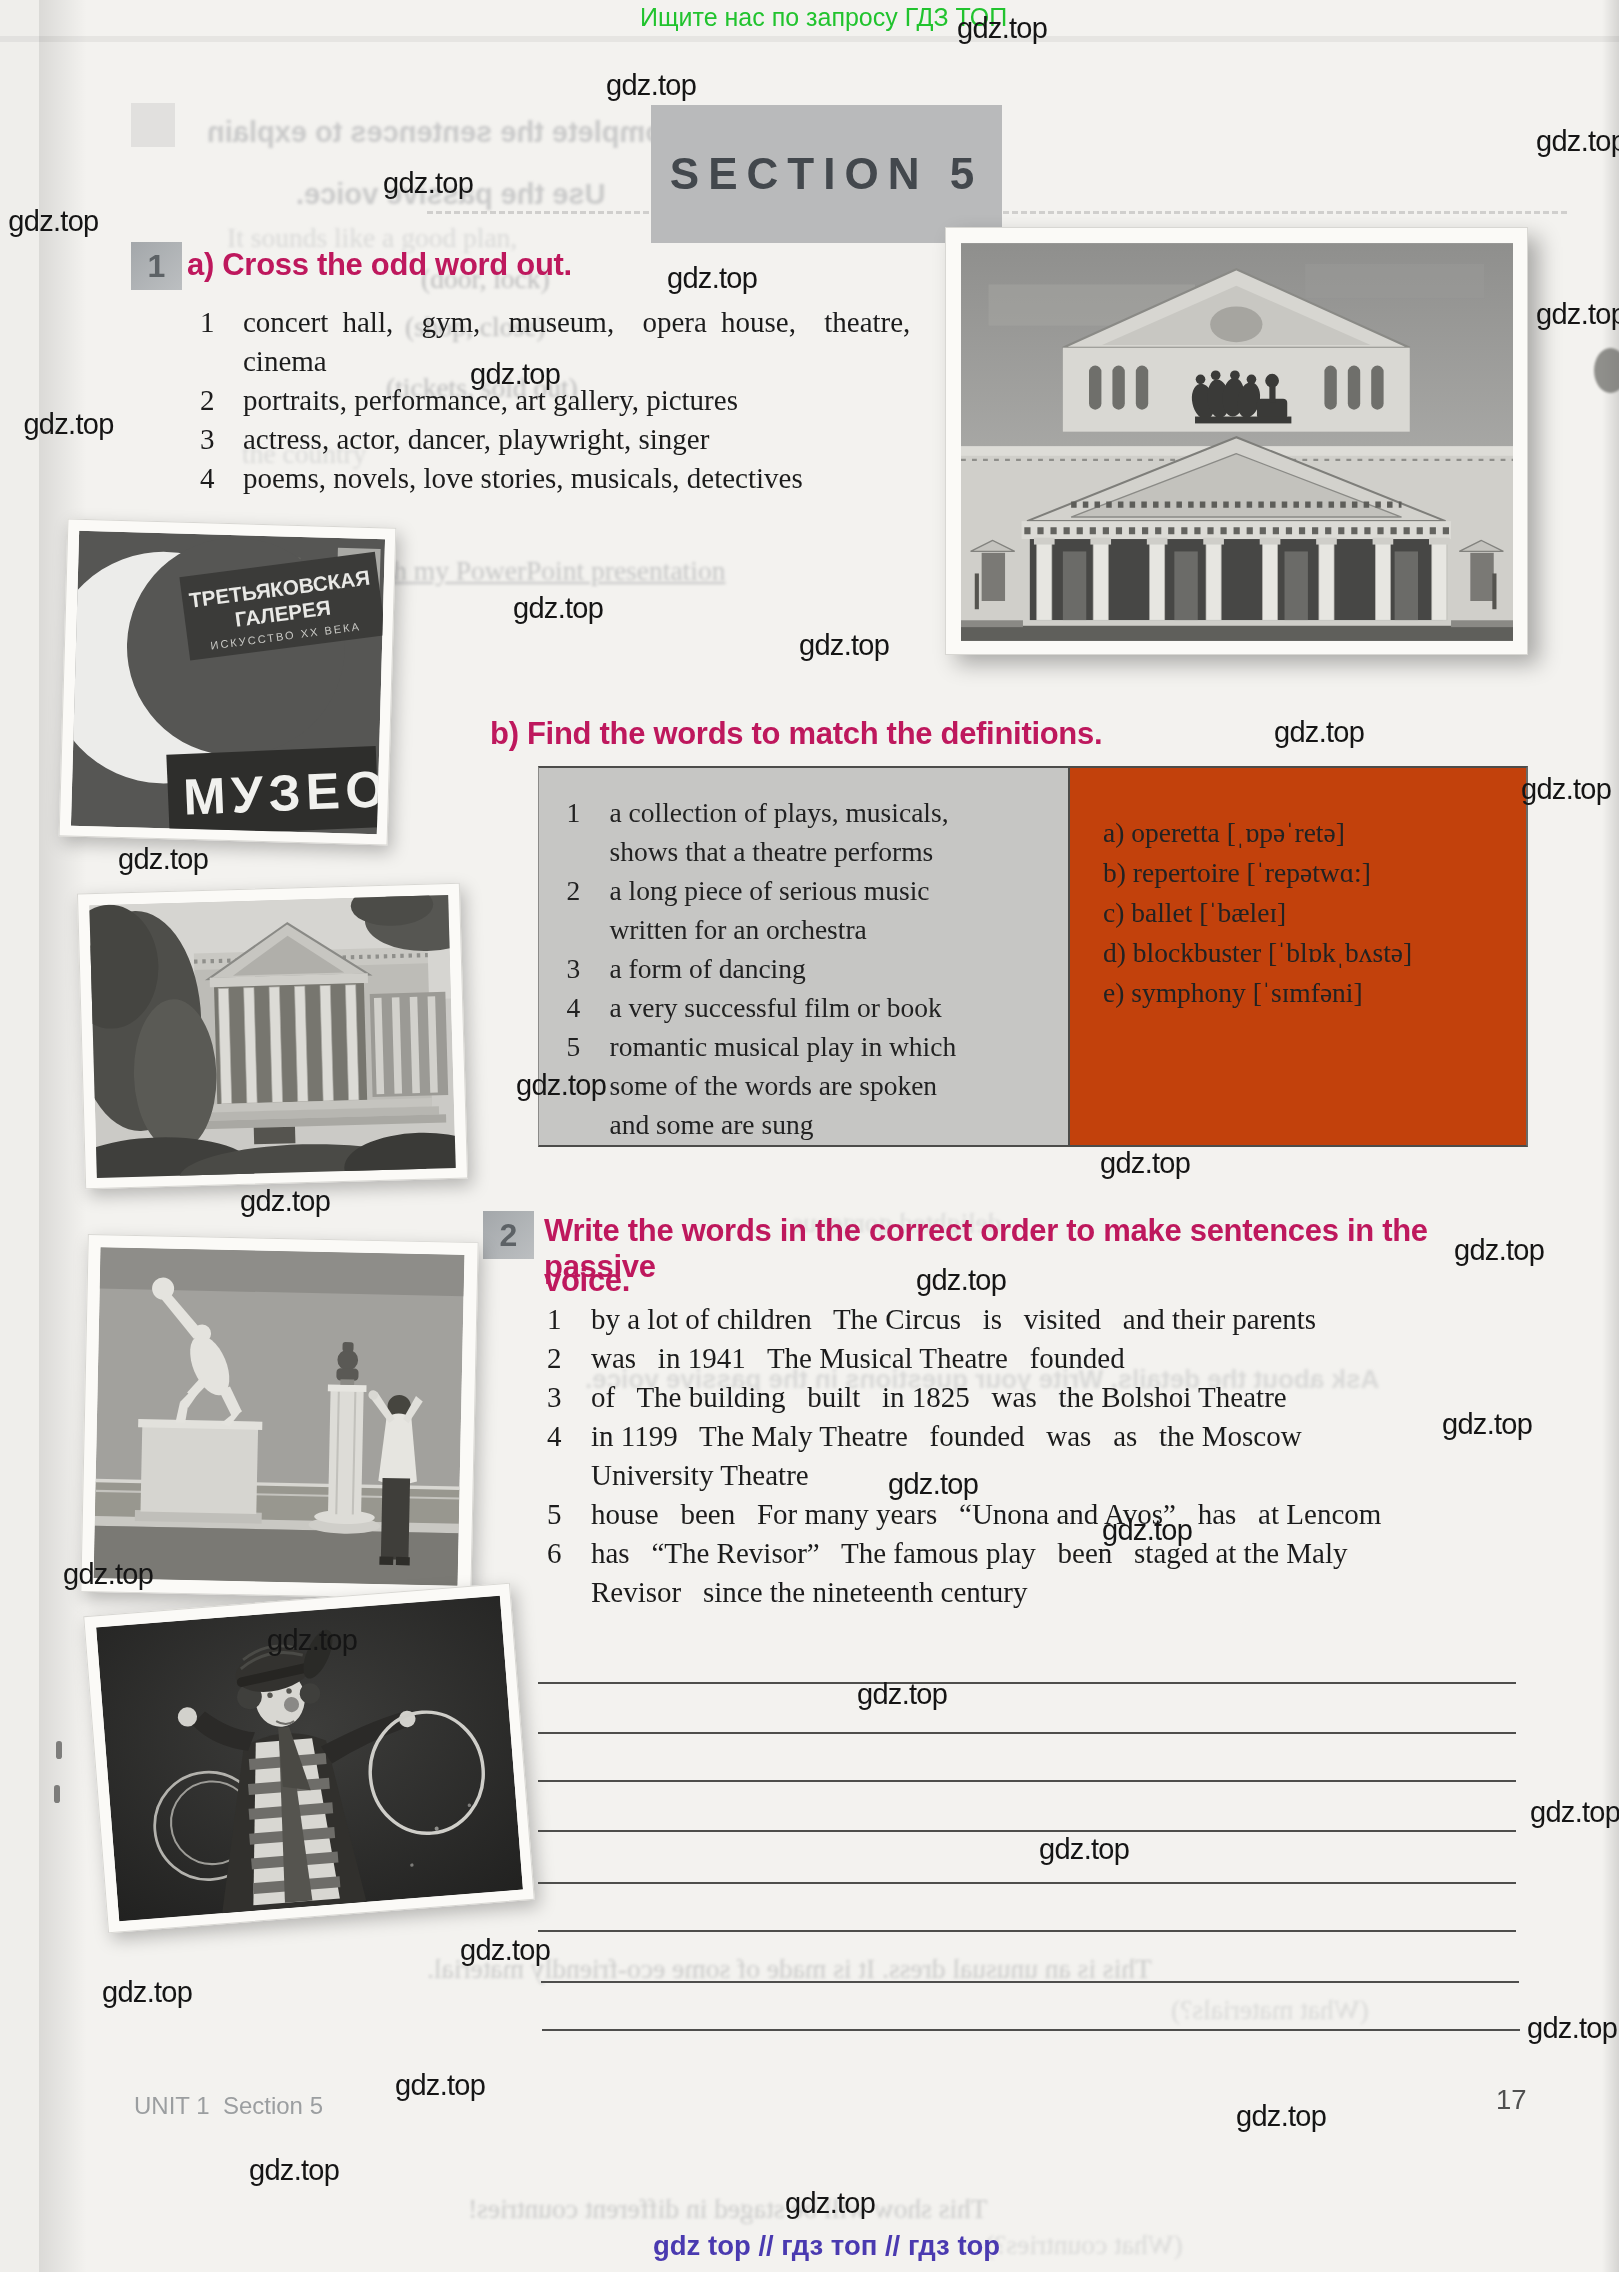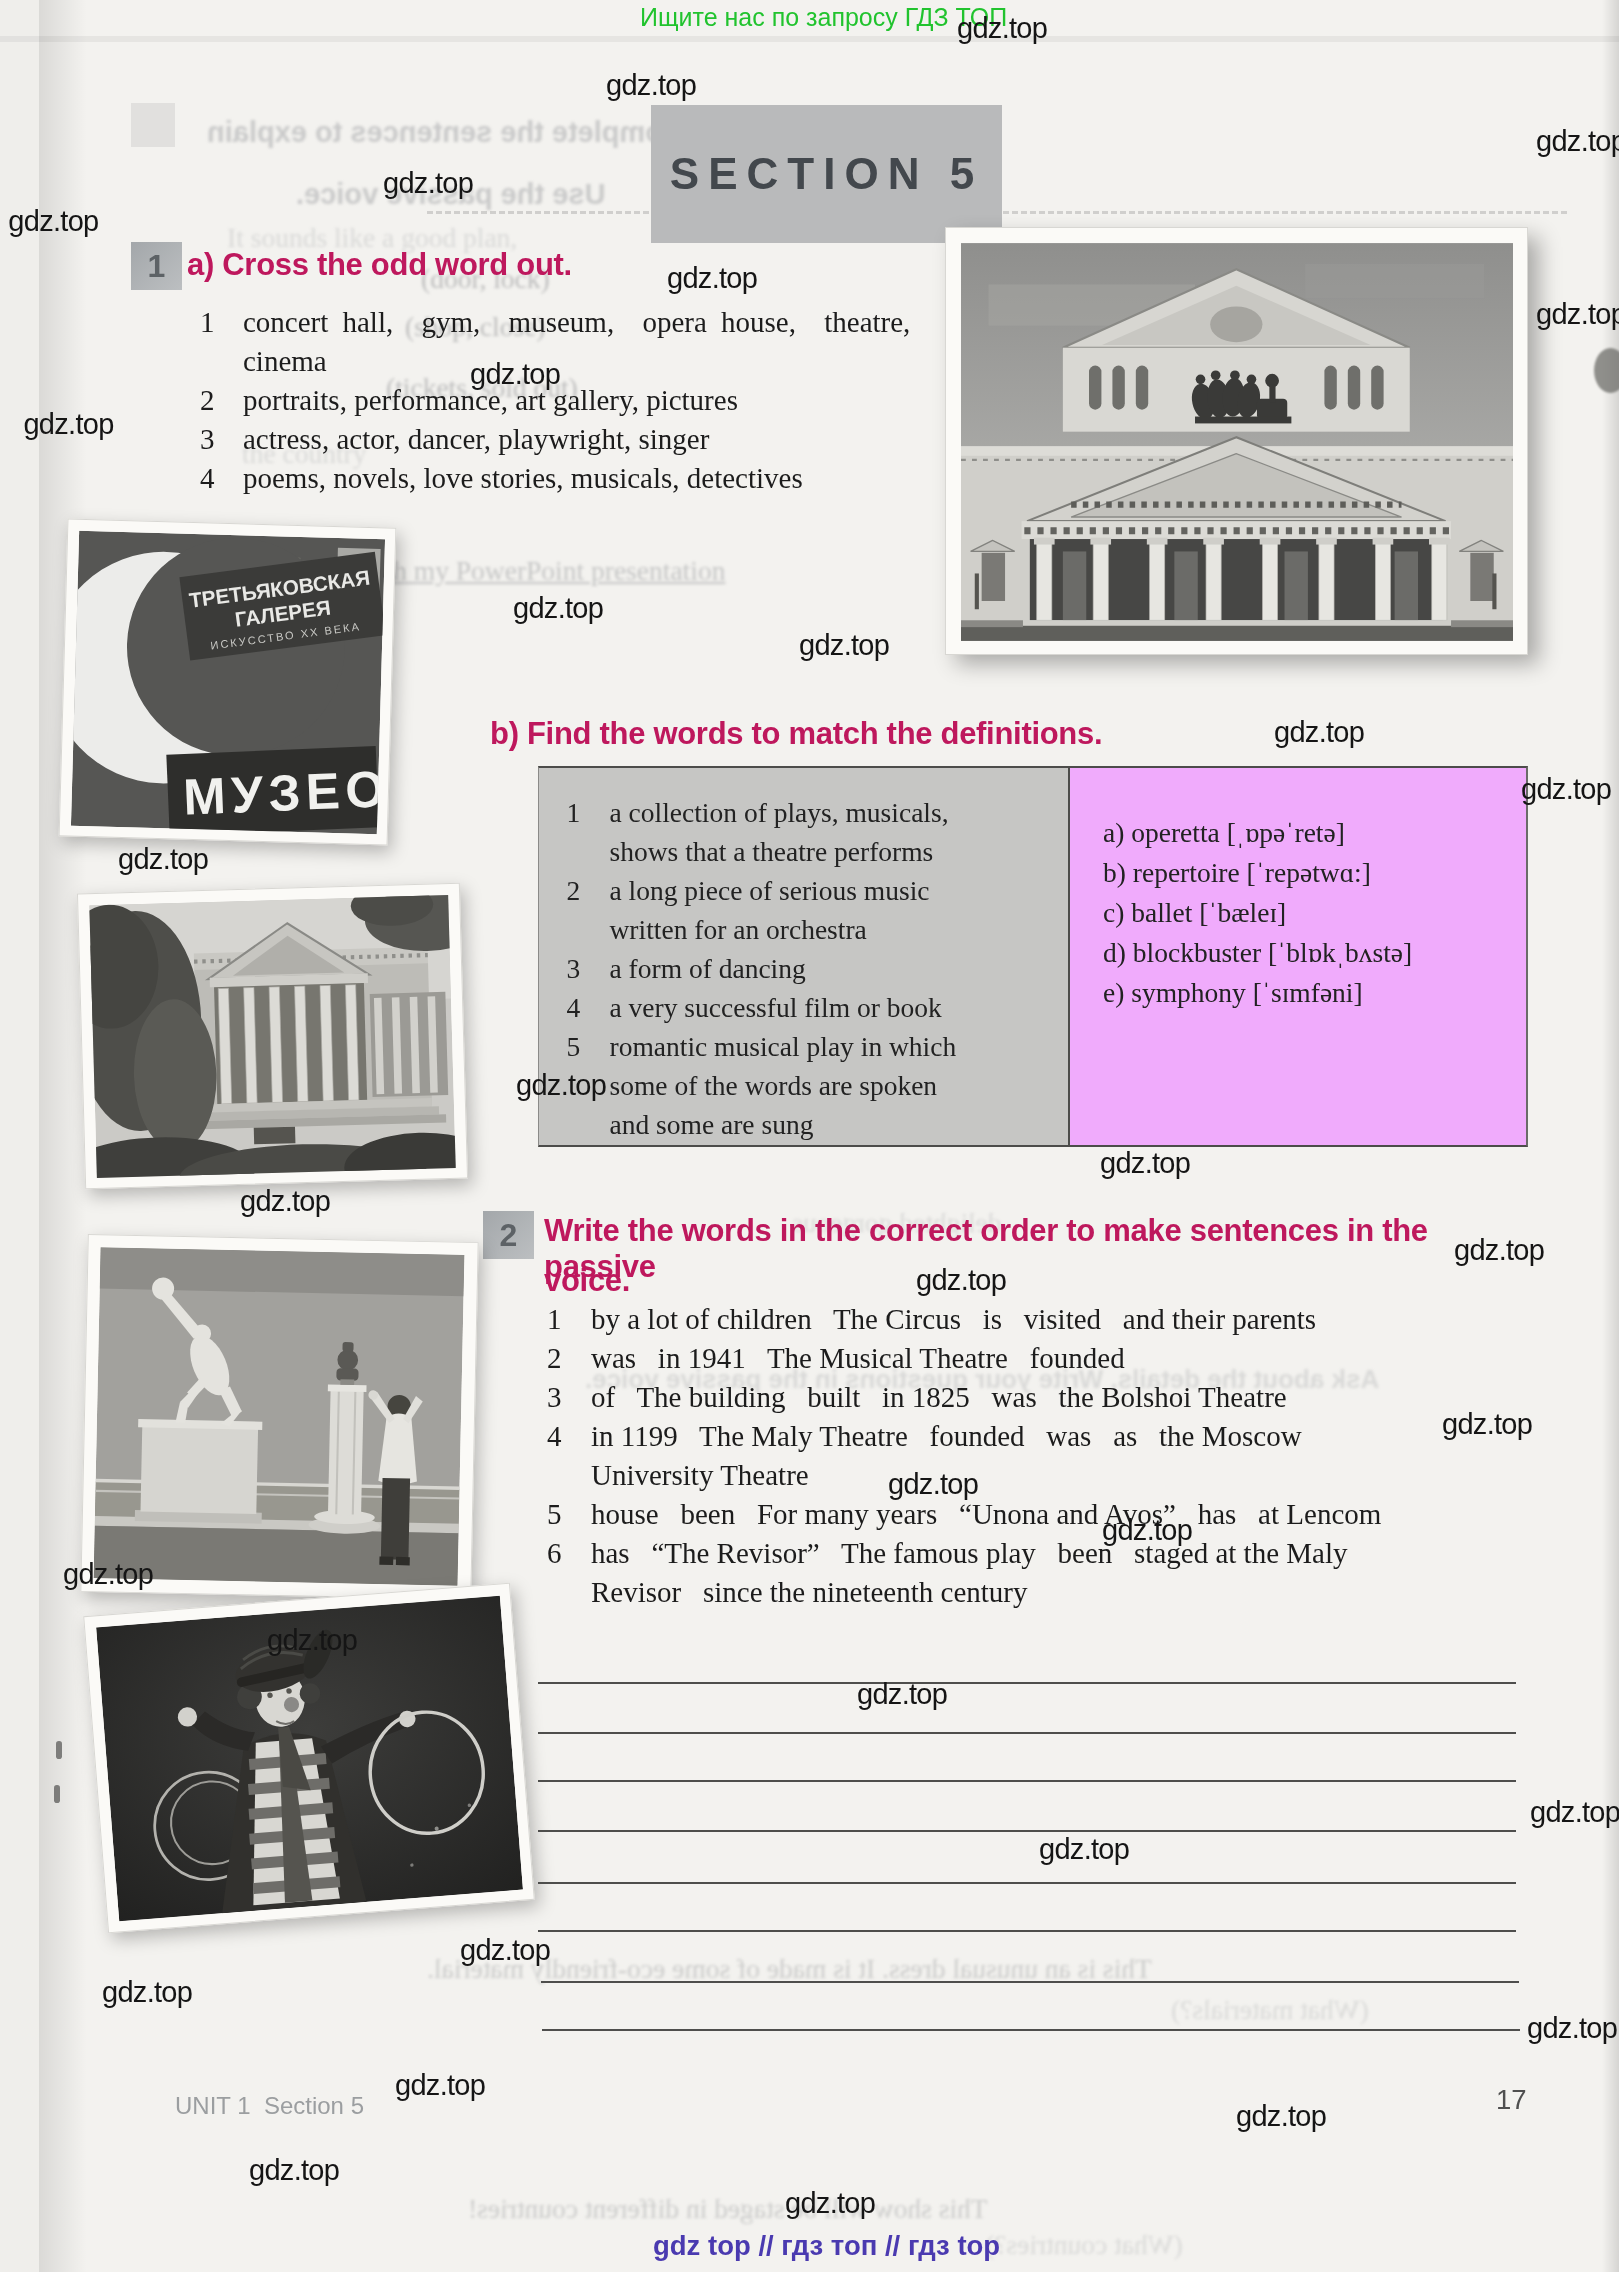--- a/index.html
+++ b/index.html
@@ -48,21 +48,21 @@
   .xrow .t{white-space:pre-wrap;}
   .xrow.just .t{word-spacing:6.9px;}
 
   
   .deftable{left:538px;top:766px;width:990px;height:381px;
     border-top:2.8px solid #4c4c4a;border-bottom:2.8px solid #4c4c4a;
     border-right:2.1px solid #6a6a68;border-left:1.4px solid #8a8a88;
     display:flex;box-sizing:border-box;}
   .defleft{width:531px;flex:0 0 531px;background:#c6c6c4;box-sizing:border-box;
     padding:25px 0 0 27.5px;border-right:2.1px solid #4c4c4a;}
-  .defright{flex:1;background:#f0abfc;box-sizing:border-box;padding:45px 0 0 33px;}
+  .defright{flex:1;background:#c2410c;box-sizing:border-box;padding:45px 0 0 33px;}
   .defrow{display:flex;line-height:39px;font-size:27.5px;color:#222;}
   .defrow .n{width:43px;flex:0 0 43px;}
   .wordrow{line-height:40px;font-size:27.5px;color:#222;
     font-family:"Liberation Serif","DejaVu Serif",serif;}
 
   
   .photo{background:#fbfaf7;box-shadow:4.1px 6.9px 16.5px rgba(0,0,0,0.25);
     border:0.7px solid #d8d7d3;box-sizing:border-box;}
   .photo svg{display:block;}
   .photo-bolshoi{left:945px;top:227px;width:583px;height:428px;padding:15px;
@@ -80,21 +80,21 @@
   .ghost.sans{font-family:"Liberation Sans",sans-serif;font-weight:700;color:rgba(105,110,116,0.30);}
   .ghost.mir{transform:scaleX(-1);}
   .ghost.faint{color:rgba(90,92,98,0.16);}
   .ghost-dash{left:427px;top:211px;width:1140px;height:0;
     border-top:3.4px dashed rgba(0,0,0,0.14);}
   .ghost-badge{left:131px;top:103px;width:44px;height:44px;background:rgba(0,0,0,0.07);}
   .ghost-underline{text-decoration:underline;}
 
   
   .footer-left{left:134px;top:2092px;font-family:"Liberation Sans",sans-serif;
-    font-size:24px;color:#9b9ea0;filter:blur(0.3px);white-space:pre-wrap;margin-left:41px;}
+    font-size:24px;color:#9b9ea0;filter:blur(0.3px);white-space:pre-wrap;}
   .pagenum{left:1496px;top:2084px;font-family:"Liberation Sans",sans-serif;
     font-size:27.5px;color:#4f4f4f;}
 </style>
 </head>
 <body>
 
 <div class="abs spine-left"></div>
 <div class="abs spine-grad"></div>
 <div class="abs edge-right"></div>
 <div class="abs edge-top"></div>

